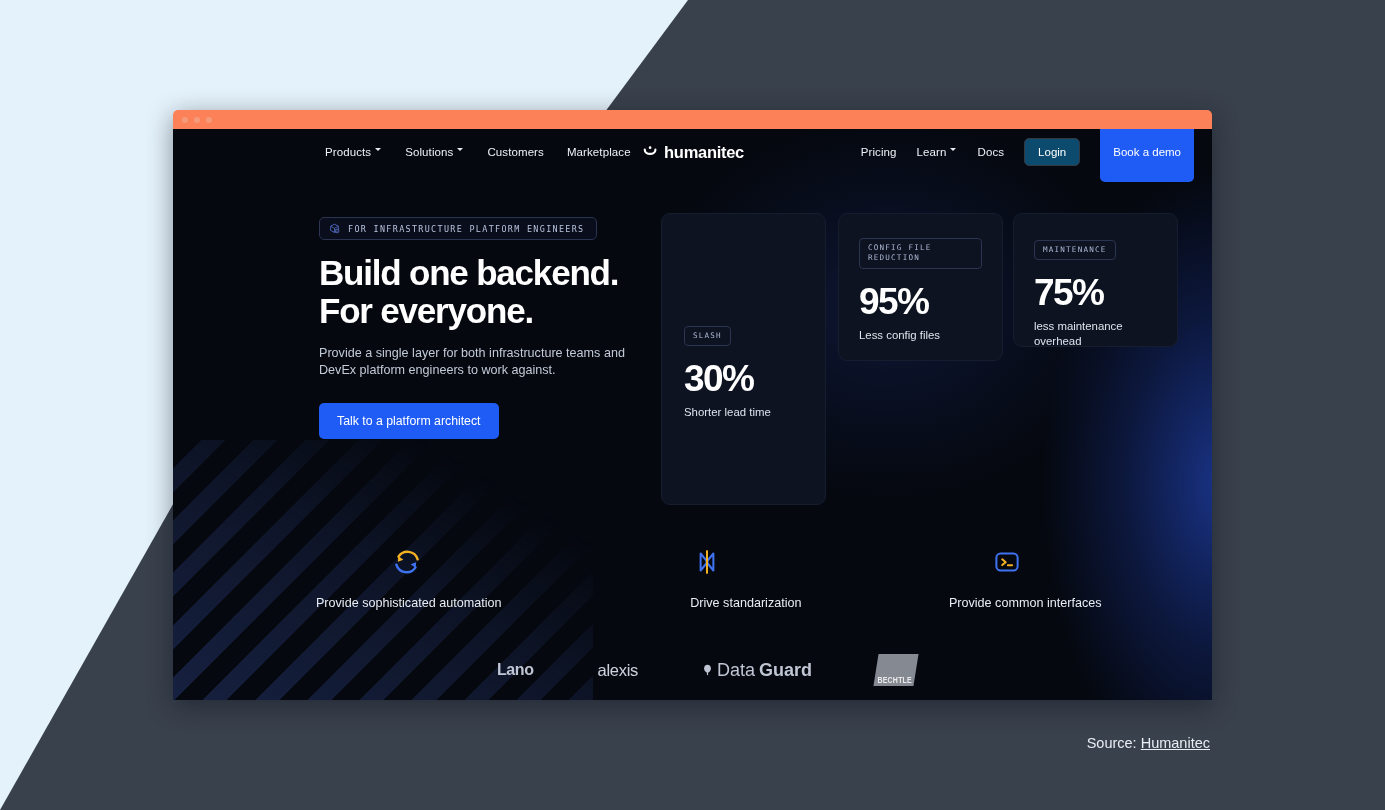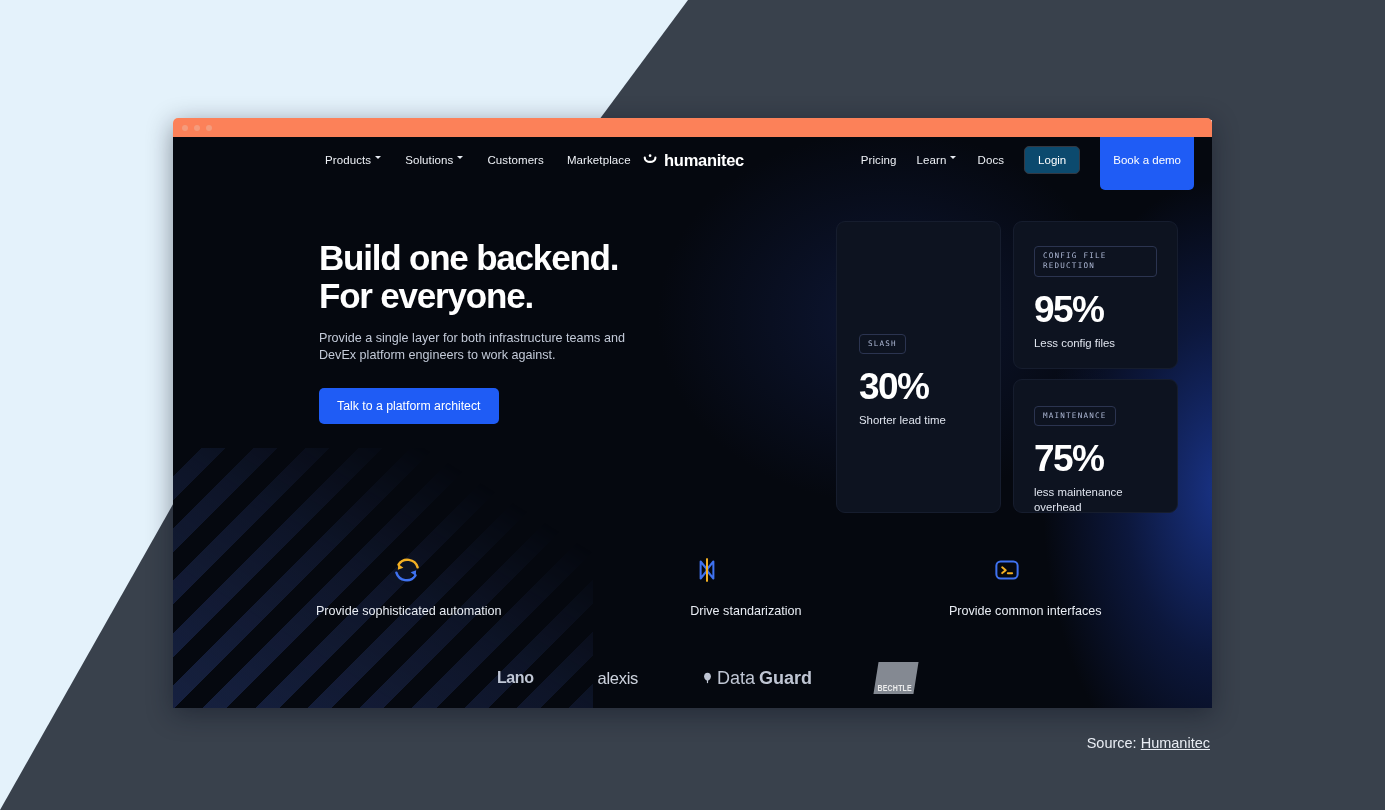--- a/index.html
+++ b/index.html
@@ -21,21 +21,21 @@
     background:#39414c;
     clip-path: polygon(0 410px, 232px 0, 1385px 0, 1385px 410px);
   }
   #bg-slab-right {
     position:absolute; right:0; top:110px; width:173px; height:590px;
     background:#39414c;
   }
 
   
   #browser-window {
-    position:absolute; left:173px; top:118px; width:1039px; height:590px;
+    position:absolute; left:173px; top:110px; width:1039px; height:590px;
     border-radius:5px 5px 0 0;
     overflow:hidden;
     box-shadow:0 6px 26px rgba(10,16,30,.45);
   }
   #titlebar {
     height:19px; background:#fc8159; display:flex; align-items:center;
     padding-left:9px; gap:6px;
   }
   .tl-dot { width:6px; height:6px; border-radius:50%; background:#f59b7c; }
 
@@ -119,21 +119,21 @@
     font-size:12.3px; padding:11px 18px; border-radius:5px; cursor:pointer;
   }
 
   
   #stats { display:flex; gap:12px; margin-left:auto; padding-right:0; }
   .card {
     background:#0d1320; border:1px solid #161d2e; border-radius:9px;
   }
   #card-slash { width:165px; height:292px; position:relative; padding:0 22px; }
   #card-slash .card-inner { position:absolute; left:22px; bottom:84px; }
-  #stats-col { display:flex; flex-direction:column; gap:10px; }
+  #stats-col { display:flex; flex-direction:row; gap:10px; }
   #card-config { width:165px; height:148px; padding:24px 20px 0 20px; }
   #card-maint  { width:165px; height:134px; padding:24px 20px 0 20px; }
 
   .tag {
     display:inline-block; border:1px solid #2b3450; border-radius:4px;
     padding:4px 8px; font-family:"DejaVu Sans Mono","Liberation Mono",monospace;
     font-size:7.6px; letter-spacing:1.2px; color:#aeb9d6; line-height:1.35;
   }
   .stat-num {
     color:#fff; font-size:37px; font-weight:700; letter-spacing:-1.6px;
@@ -236,20 +236,29 @@
           <span>Docs</span>
         </span>
         <span id="login-button">Login</span>
         <span id="demo-button">Book a demo</span>
       </div>
     </div>
 
     <div id="hero">
 
       <div id="hero-left">
+        <div id="eyebrow">
+          <svg width="11" height="11" viewBox="0 0 24 24">
+            <path d="M12 2.6 L20.4 7.1 L20.4 16.1 L12 20.6 L3.6 16.1 L3.6 7.1 Z" fill="none" stroke="#5a78d8" stroke-width="1.7" stroke-linejoin="round"></path>
+            <path d="M3.6 7.1 L12 11.6 L20.4 7.1 M12 11.6 L12 20.6" fill="none" stroke="#5a78d8" stroke-width="1.5"></path>
+            <circle cx="17.6" cy="17.3" r="4.1" fill="#0a0f1c" stroke="#6f8ae8" stroke-width="1.5"></circle>
+            <text x="17.6" y="19.4" font-size="5.4" fill="#6f8ae8" text-anchor="middle" font-family="monospace">8</text>
+          </svg>
+          <span id="eyebrow-text">FOR INFRASTRUCTURE PLATFORM ENGINEERS</span>
+        </div>
 
         <h1 id="hero-title">
           <span>Build one backend.</span><br>
           <span>For everyone.</span>
         </h1>
 
         <p id="hero-sub">Provide a single layer for both infrastructure teams and DevEx platform engineers to work against.</p>
 
         <span id="cta-button">Talk to a platform architect</span>
       </div>

